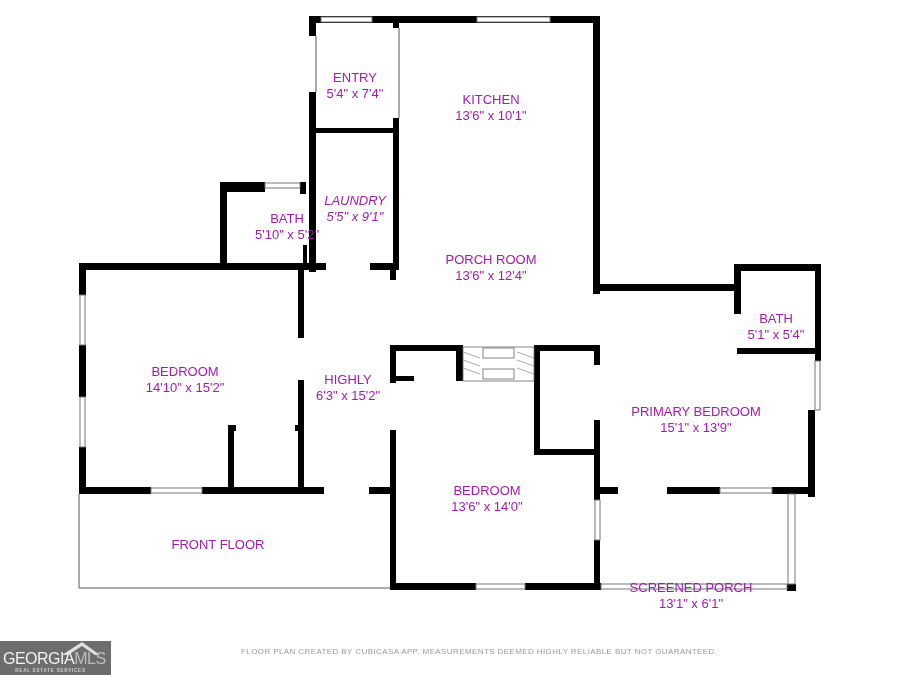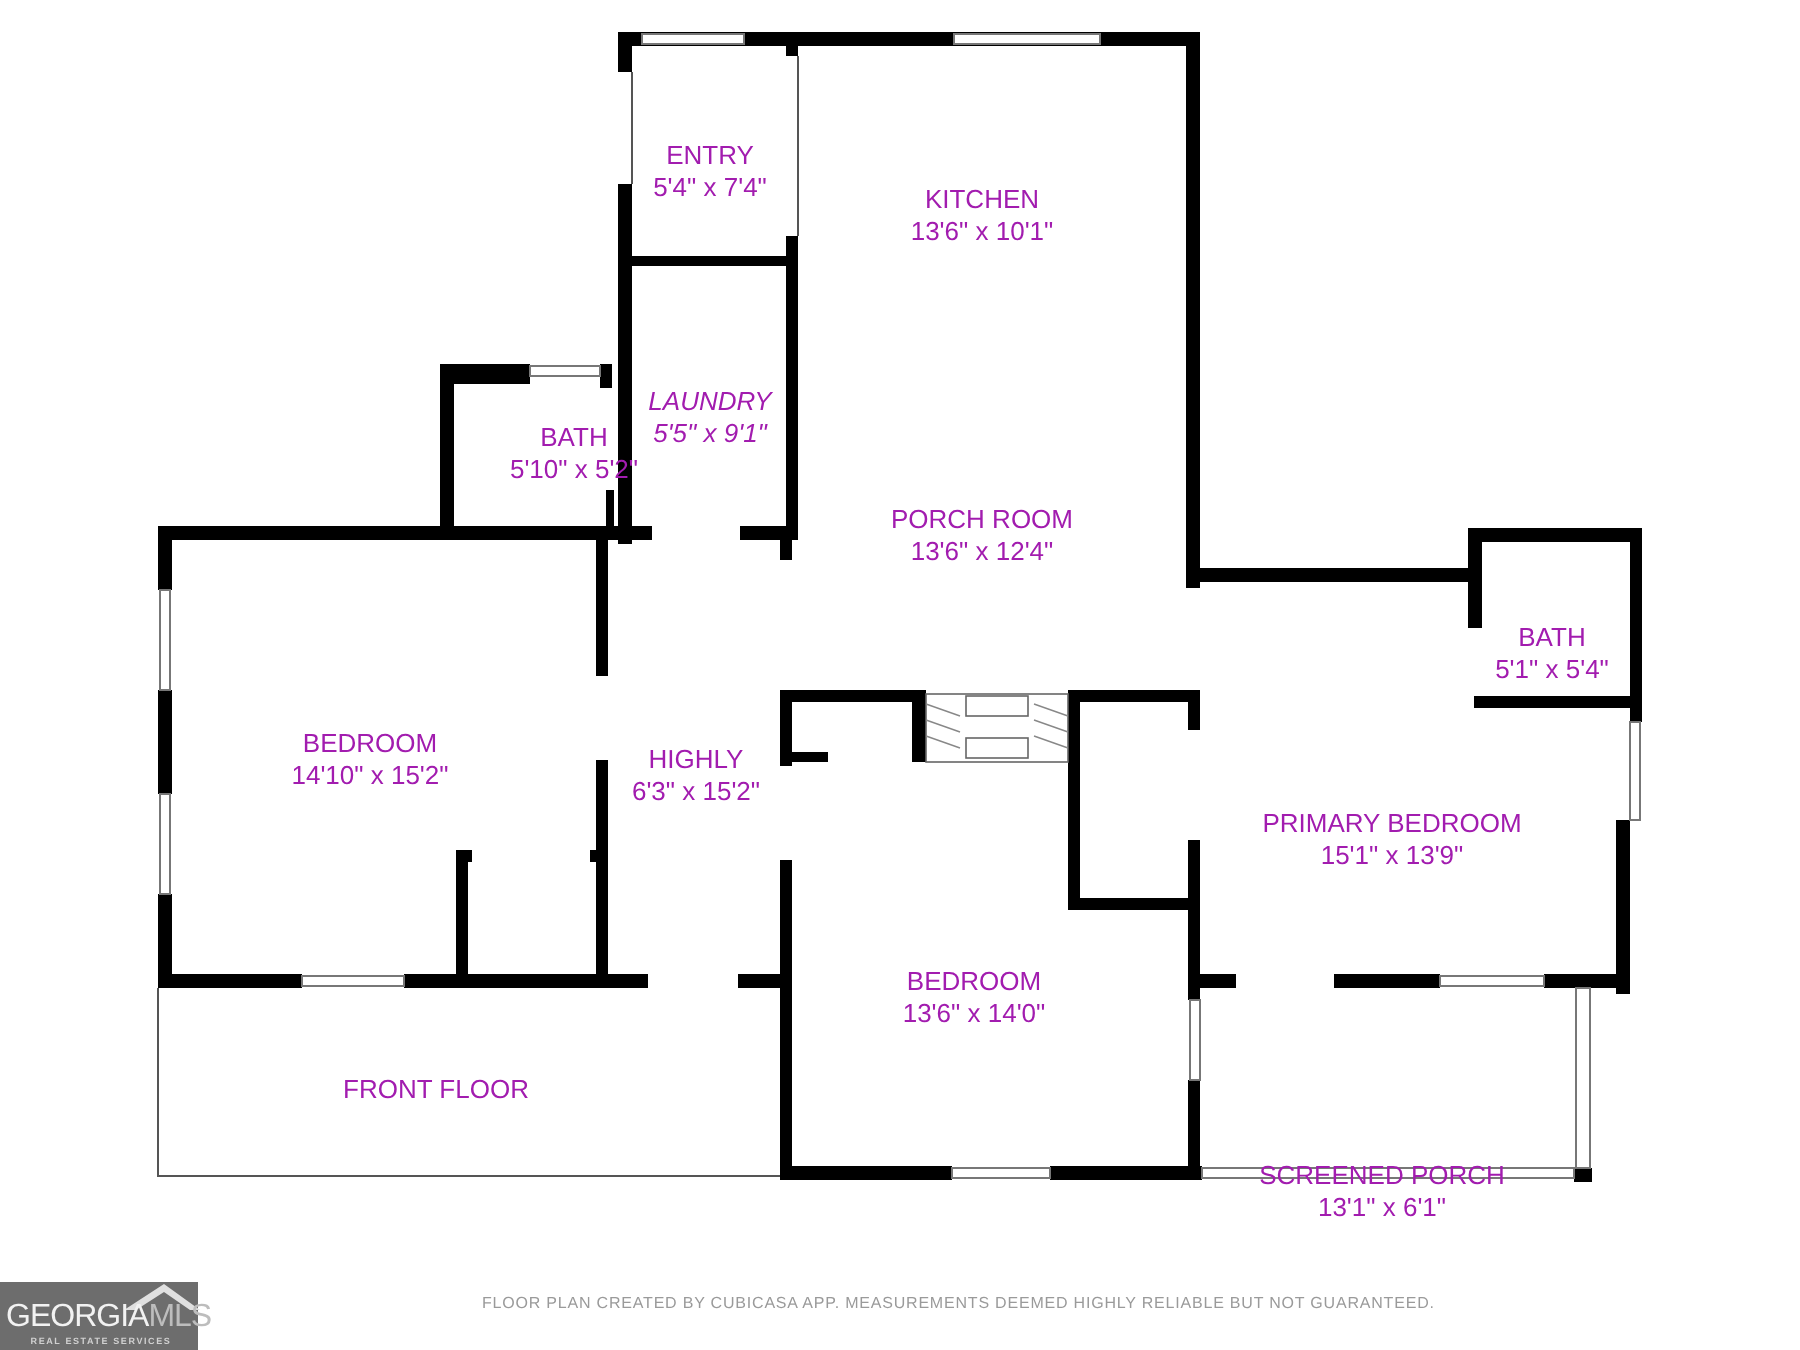--- a/index.html
+++ b/index.html
@@ -1,21 +1,21 @@
 <!DOCTYPE html>
 <html><head>
 <meta charset="utf-8">
 <style>
   html, body { margin:0; padding:0; background:#ffffff; }
   body { width:900px; height:675px; position:relative; overflow:hidden; font-family:"Liberation Sans", sans-serif; }
   #plan { position:absolute; left:0; top:0; }
   .room-label { position:absolute; text-align:center; color:#a21caf; font-family:"Liberation Sans", sans-serif; font-size:13px; line-height:16px; transform:translate(-50%,-50%); white-space:nowrap; }
   .room-label .dim { display:block; }
   .disclaimer { position:absolute; left:215px; top:647px; width:470px; text-align:center; font-size:8px; letter-spacing:0.4px; color:#9a9a9a; font-family:"Liberation Sans", sans-serif; white-space:nowrap;padding-left:26px; }
-  .logo { position:absolute; left:0; top:641px; width:99px; height:34px; background:#6d6d6d; }
+  .logo { position:absolute; left:0; top:641px; width:111px; height:34px; background:#6d6d6d; }
   .logo-main { position:absolute; left:3px; top:9px; font-size:16px; color:#f2f2f2; letter-spacing:-0.5px; font-family:"Liberation Sans", sans-serif; }
   .logo-main .mls { color:#bdbdbd; }
   .logo-sub { position:absolute; left:0; width:101px; top:27px; text-align:center; font-size:4.5px; color:#d0d0d0; letter-spacing:0.8px; font-weight:bold; font-family:"Liberation Sans", sans-serif; }
   .logo-roof { position:absolute; left:62px; top:0px; }
 </style>
 </head>
 <body>
 
 <svg id="plan" width="900" height="640" viewBox="0 0 900 640" xmlns="http://www.w3.org/2000/svg">
   <g fill="#000">

